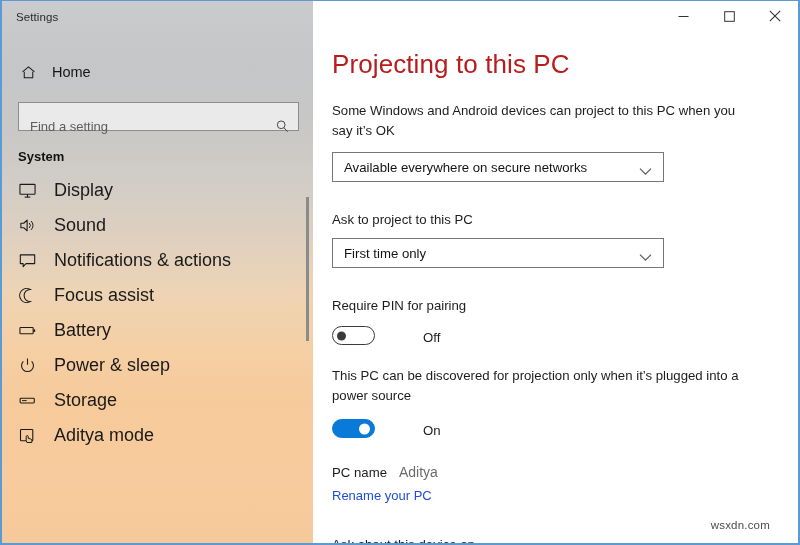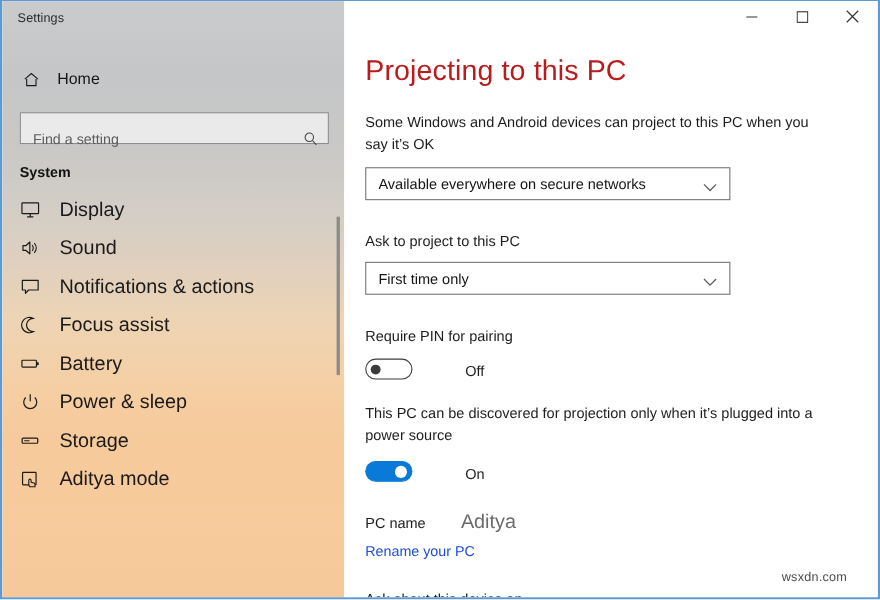--- a/index.html
+++ b/index.html
@@ -238,21 +238,21 @@
     font-size: 13.2px;
     color: #1d1d1d;
   }
 
   .pcname-row {
     display: flex;
     align-items: baseline;
     margin-top: 26px;
   }
   .pcname-label { font-size: 13.2px; color: #1d1d1d; }
-  .pcname-value { font-size: 18px; color: #6b6b6b; margin-left: 32px; }
+  .pcname-value { font-size: 14px; color: #6b6b6b; margin-left: 12px; }
 
   .link {
     display: inline-block;
     margin-top: 8px;
     font-size: 13px;
     color: #1d4ed8;
     text-decoration: none;
     cursor: default;
   }
 

